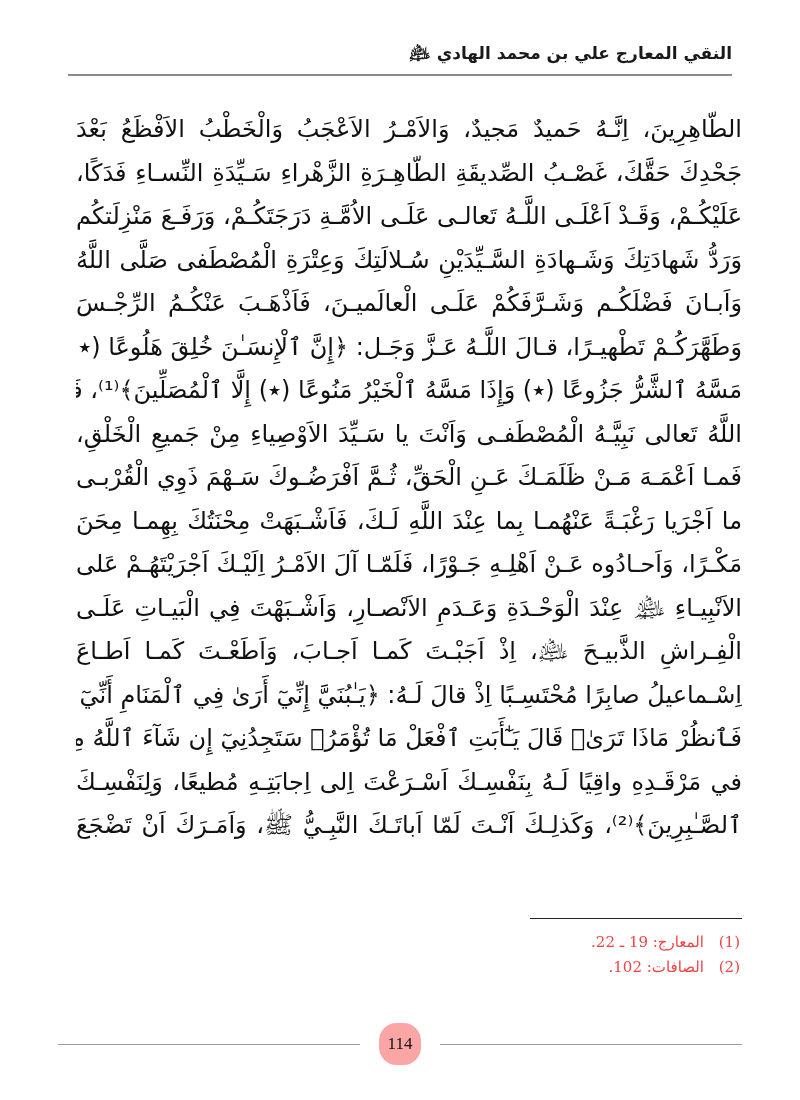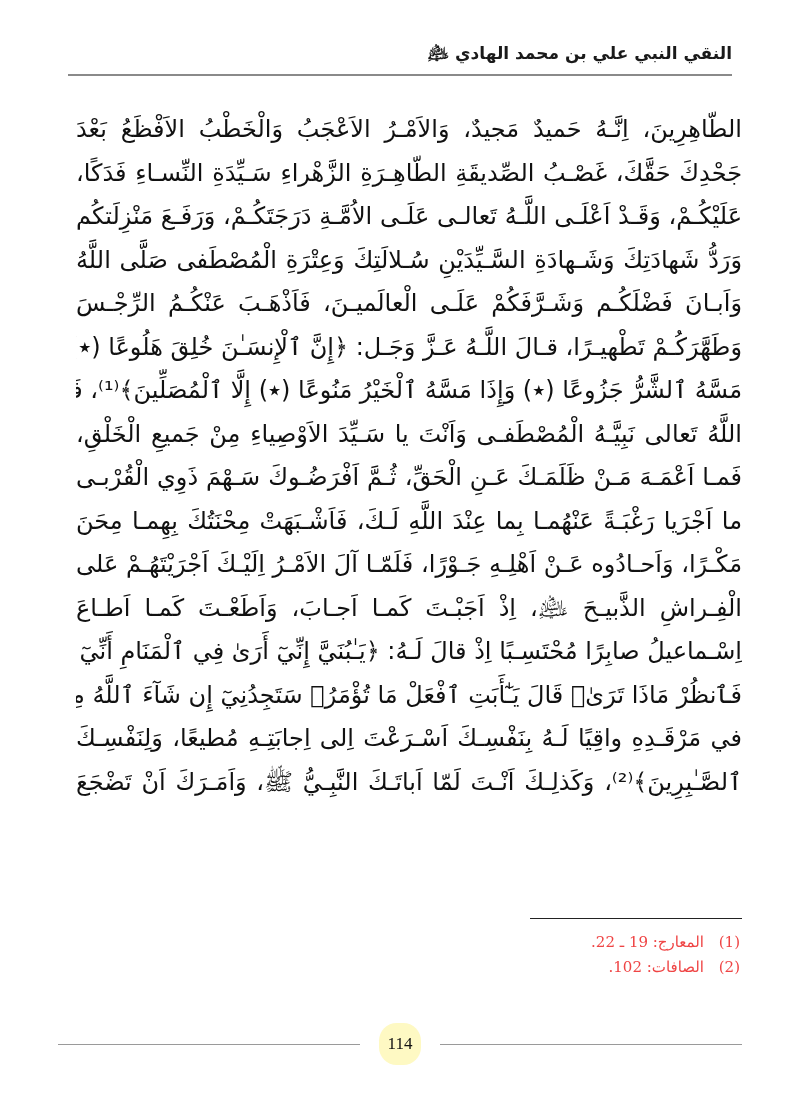--- a/index.html
+++ b/index.html
@@ -95,48 +95,49 @@
     .footer-rule.left { left: 0; width: 302px; }
     .footer-rule.right { right: 0; width: 302px; }
     .page-number {
       position: absolute;
       left: 50%;
       top: 0;
       width: 42px;
       height: 42px;
       margin-left: -21px;
       border-radius: 42%;
-      background: #fef9c3;
+      background: #fca5a5;
       display: flex;
       align-items: center;
       justify-content: center;
       font-family: "Liberation Serif", serif;
       font-size: 17px;
       color: #111;
     }
   </style>
 </head>
 <body>
 
 <div class="page-header">
-  <span class="header-text">النقي النبي علي بن محمد الهادي ﵇</span>
+  <span class="header-text">النقي المعارج علي بن محمد الهادي ﵇</span>
 </div>
 
 <div class="body-text">
   <div class="line">الطّاهِرِينَ، اِنَّـهُ حَميدٌ مَجيدٌ، وَالاَمْـرُ الاَعْجَبُ وَالْخَطْبُ الاَفْظَعُ بَعْدَ</div>
   <div class="line">جَحْدِكَ حَقَّكَ، غَصْـبُ الصِّديقَةِ الطّاهِـرَةِ الزَّهْراءِ سَـيِّدَةِ النِّسـاءِ فَدَكًا،</div>
   <div class="line">عَلَيْكُـمْ، وَقَـدْ اَعْلَـى اللَّـهُ تَعالـى عَلَـى الاُمَّـةِ دَرَجَتَكُـمْ، وَرَفَـعَ مَنْزِلَتكُم</div>
   <div class="line">وَرَدُّ شَهادَتِكَ وَشَـهادَةِ السَّـيِّدَيْنِ سُـلالَتِكَ وَعِتْرَةِ الْمُصْطَفى صَلَّى اللَّهُ</div>
   <div class="line">وَاَبـانَ فَضْلَكُـم وَشَـرَّفَكُمْ عَلَـى الْعالَميـنَ، فَاَذْهَـبَ عَنْكُـمُ الرِّجْـسَ</div>
   <div class="line">وَطَهَّرَكُـمْ تَطْهيـرًا، قـالَ اللَّـهُ عَـزَّ وَجَـل: ﴿إِنَّ ٱلْإِنسَـٰنَ خُلِقَ هَلُوعًا (٭) إِذَا</div>
   <div class="line">مَسَّهُ ٱلشَّرُّ جَزُوعًا (٭) وَإِذَا مَسَّهُ ٱلْخَيْرُ مَنُوعًا (٭) إِلَّا ٱلْمُصَلِّينَ﴾⁽¹⁾، فَاسْـتَثْنى</div>
   <div class="line">اللَّهُ تَعالى نَبِيَّـهُ الْمُصْطَفـى وَاَنْتَ يا سَـيِّدَ الاَوْصِياءِ مِنْ جَميعِ الْخَلْقِ،</div>
   <div class="line">فَمـا اَعْمَـهَ مَـنْ ظَلَمَـكَ عَـنِ الْحَقِّ، ثُـمَّ اَفْرَضُـوكَ سَـهْمَ ذَوِي الْقُرْبـى</div>
   <div class="line">ما اَجْرَيا رَغْبَـةً عَنْهُمـا بِما عِنْدَ اللَّهِ لَـكَ، فَاَشْـبَهَتْ مِحْنَتُكَ بِهِمـا مِحَنَ</div>
   <div class="line">مَكْـرًا، وَاَحـادُوه عَـنْ اَهْلِـهِ جَـوْرًا، فَلَمّـا آلَ الاَمْـرُ اِلَيْـكَ اَجْرَيْتَهُـمْ عَلى</div>
+  <div class="line">الاَنْبِيـاءِ ﵈ عِنْدَ الْوَحْـدَةِ وَعَـدَمِ الاَنْصـارِ، وَاَشْـبَهْتَ فِي الْبَيـاتِ عَلَـى</div>
   <div class="line">الْفِـراشِ الذَّبيـحَ ﵇، اِذْ اَجَبْـتَ كَمـا اَجـابَ، وَاَطَعْـتَ كَمـا اَطـاعَ</div>
   <div class="line">اِسْـماعيلُ صابِرًا مُحْتَسِـبًا اِذْ قالَ لَـهُ: ﴿يَـٰبُنَيَّ إِنِّيٓ أَرَىٰ فِي ٱلْمَنَامِ أَنِّيٓ أَذْبَحُكَ</div>
   <div class="line">فَٱنظُرْ مَاذَا تَرَىٰۚ قَالَ يَـٰٓأَبَتِ ٱفْعَلْ مَا تُؤْمَرُۖ سَتَجِدُنِيٓ إِن شَآءَ ٱللَّهُ مِنَ</div>
   <div class="line">في مَرْقَـدِهِ واقِيًا لَـهُ بِنَفْسِـكَ اَسْـرَعْتَ اِلى اِجابَتِـهِ مُطيعًا، وَلِنَفْسِـكَ</div>
   <div class="line">ٱلصَّـٰبِرِينَ﴾⁽²⁾، وَكَذلِـكَ اَنْـتَ لَمّا اَباتَـكَ النَّبِـيُّ ﷺ، وَاَمَـرَكَ اَنْ تَضْجَعَ</div>
 </div>
 
 <div class="footnote-rule"></div>
 
 <div class="footnotes">

